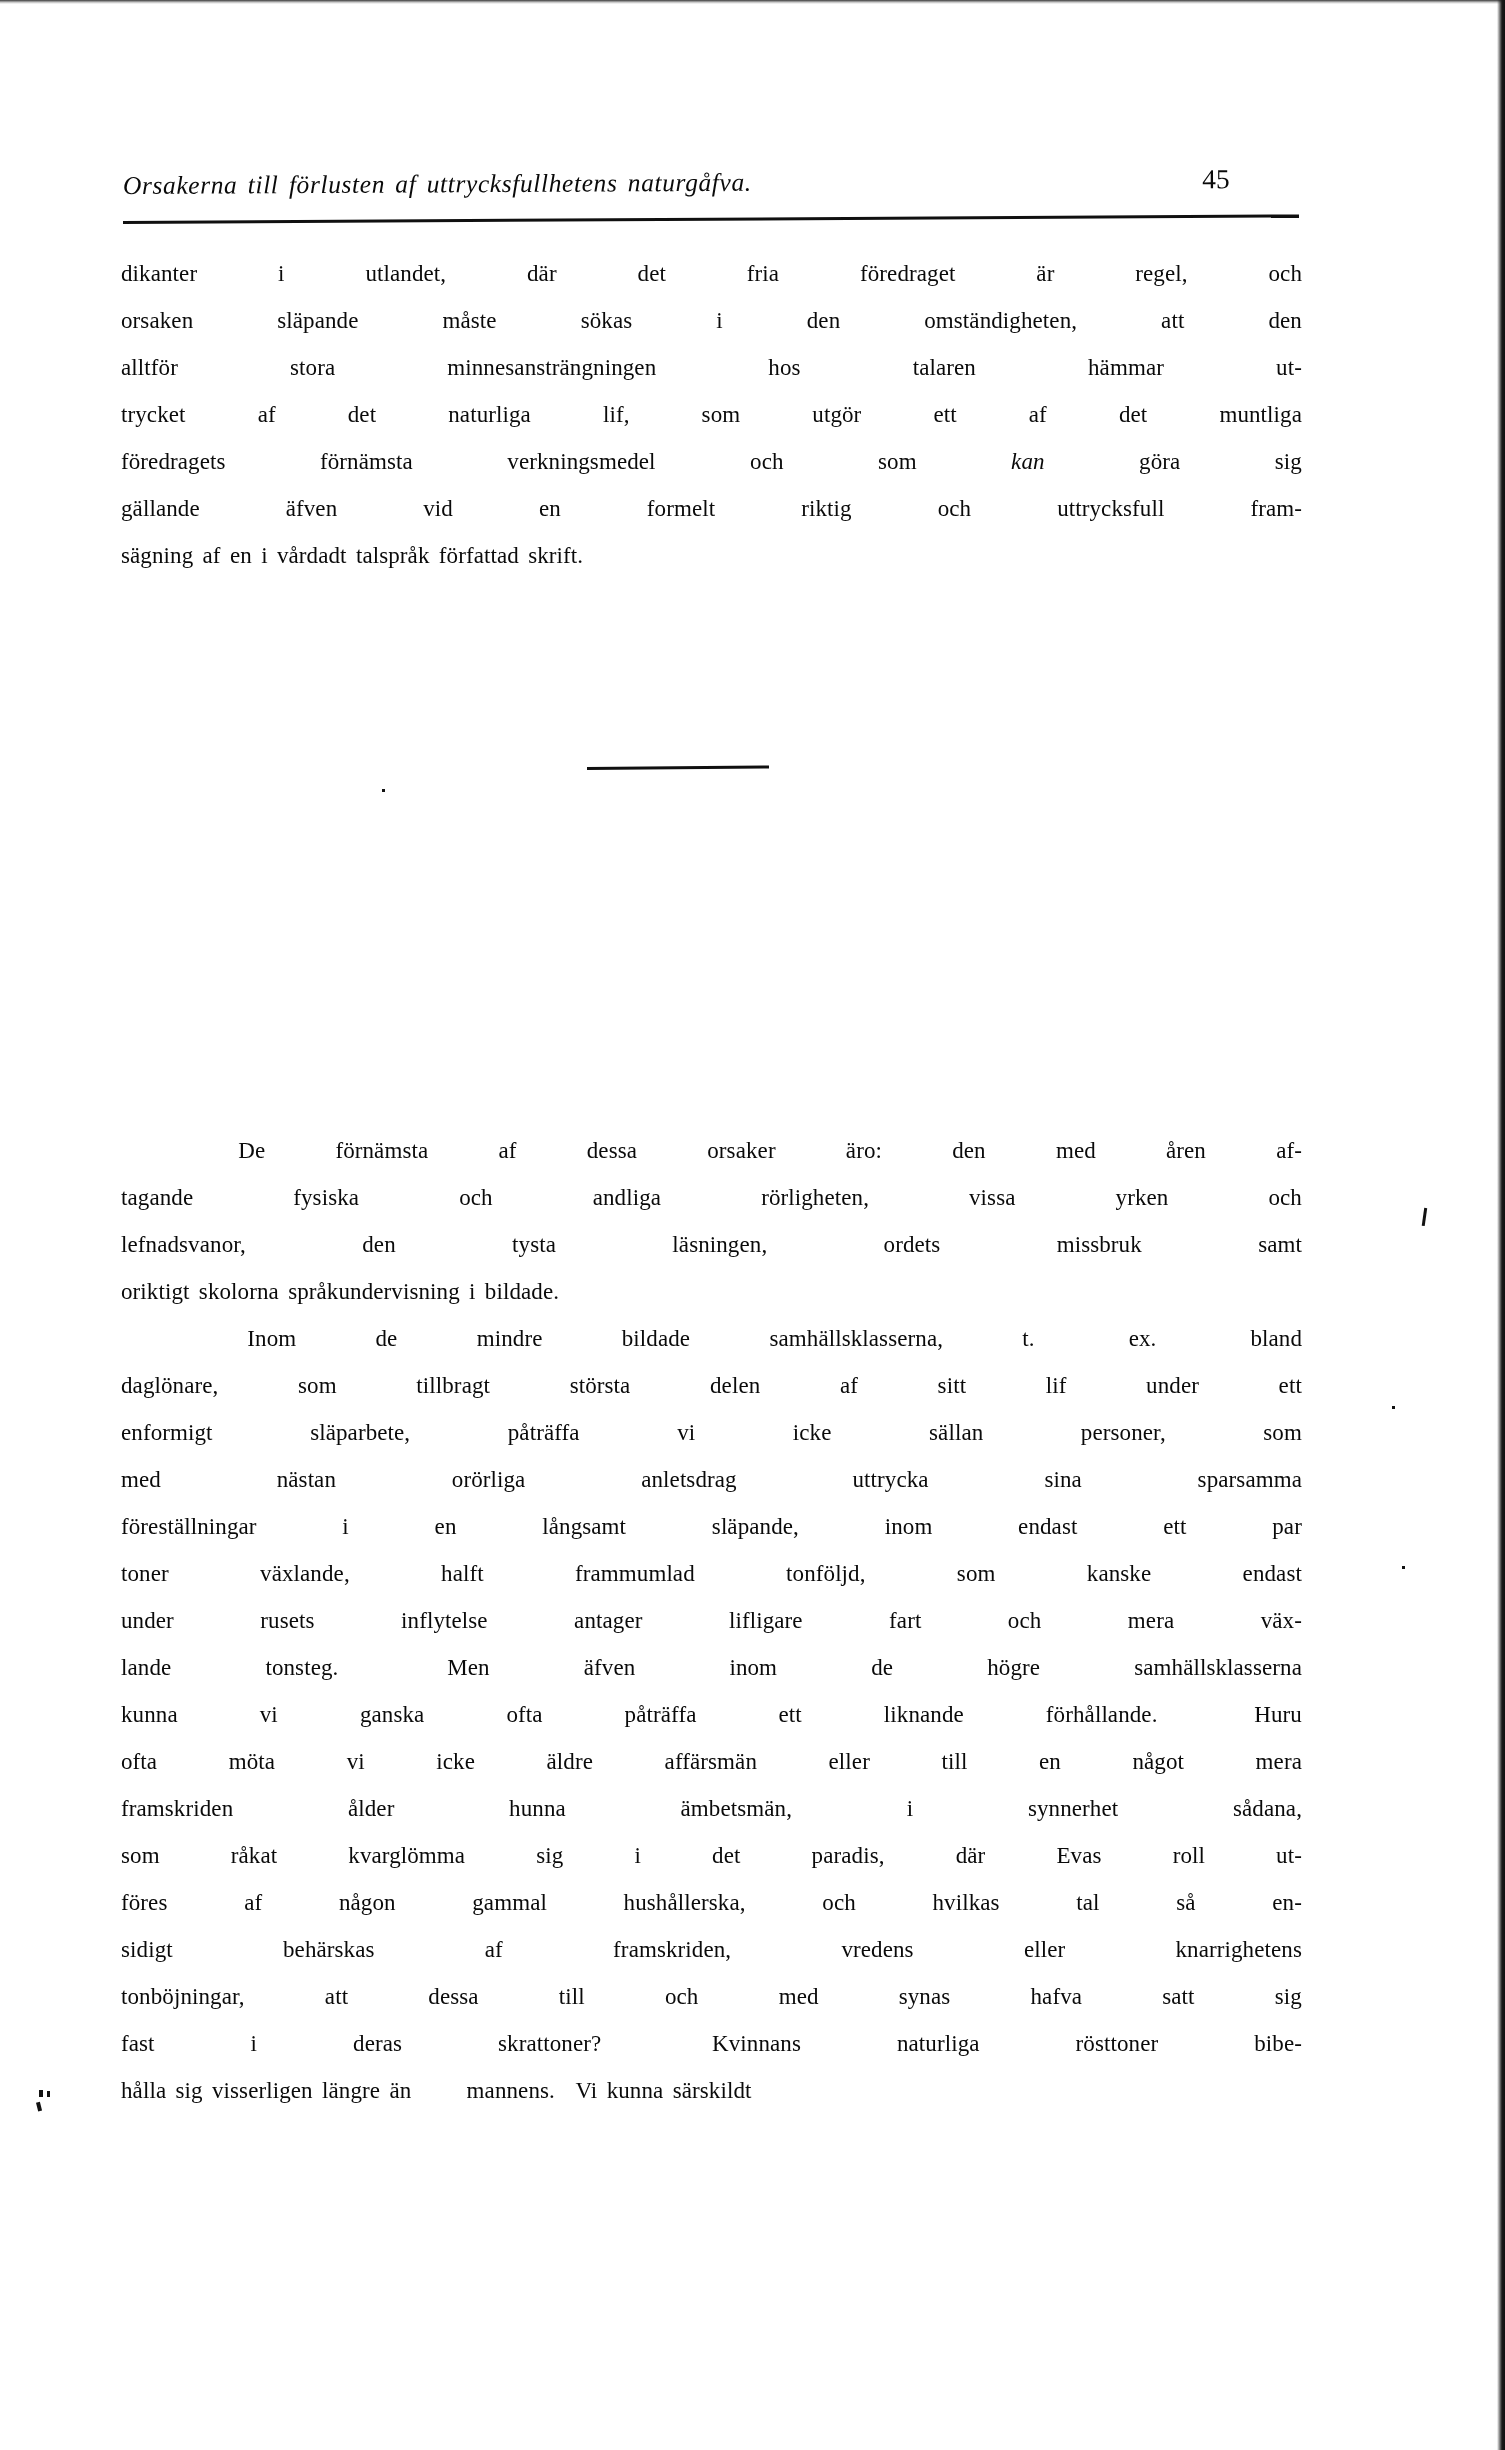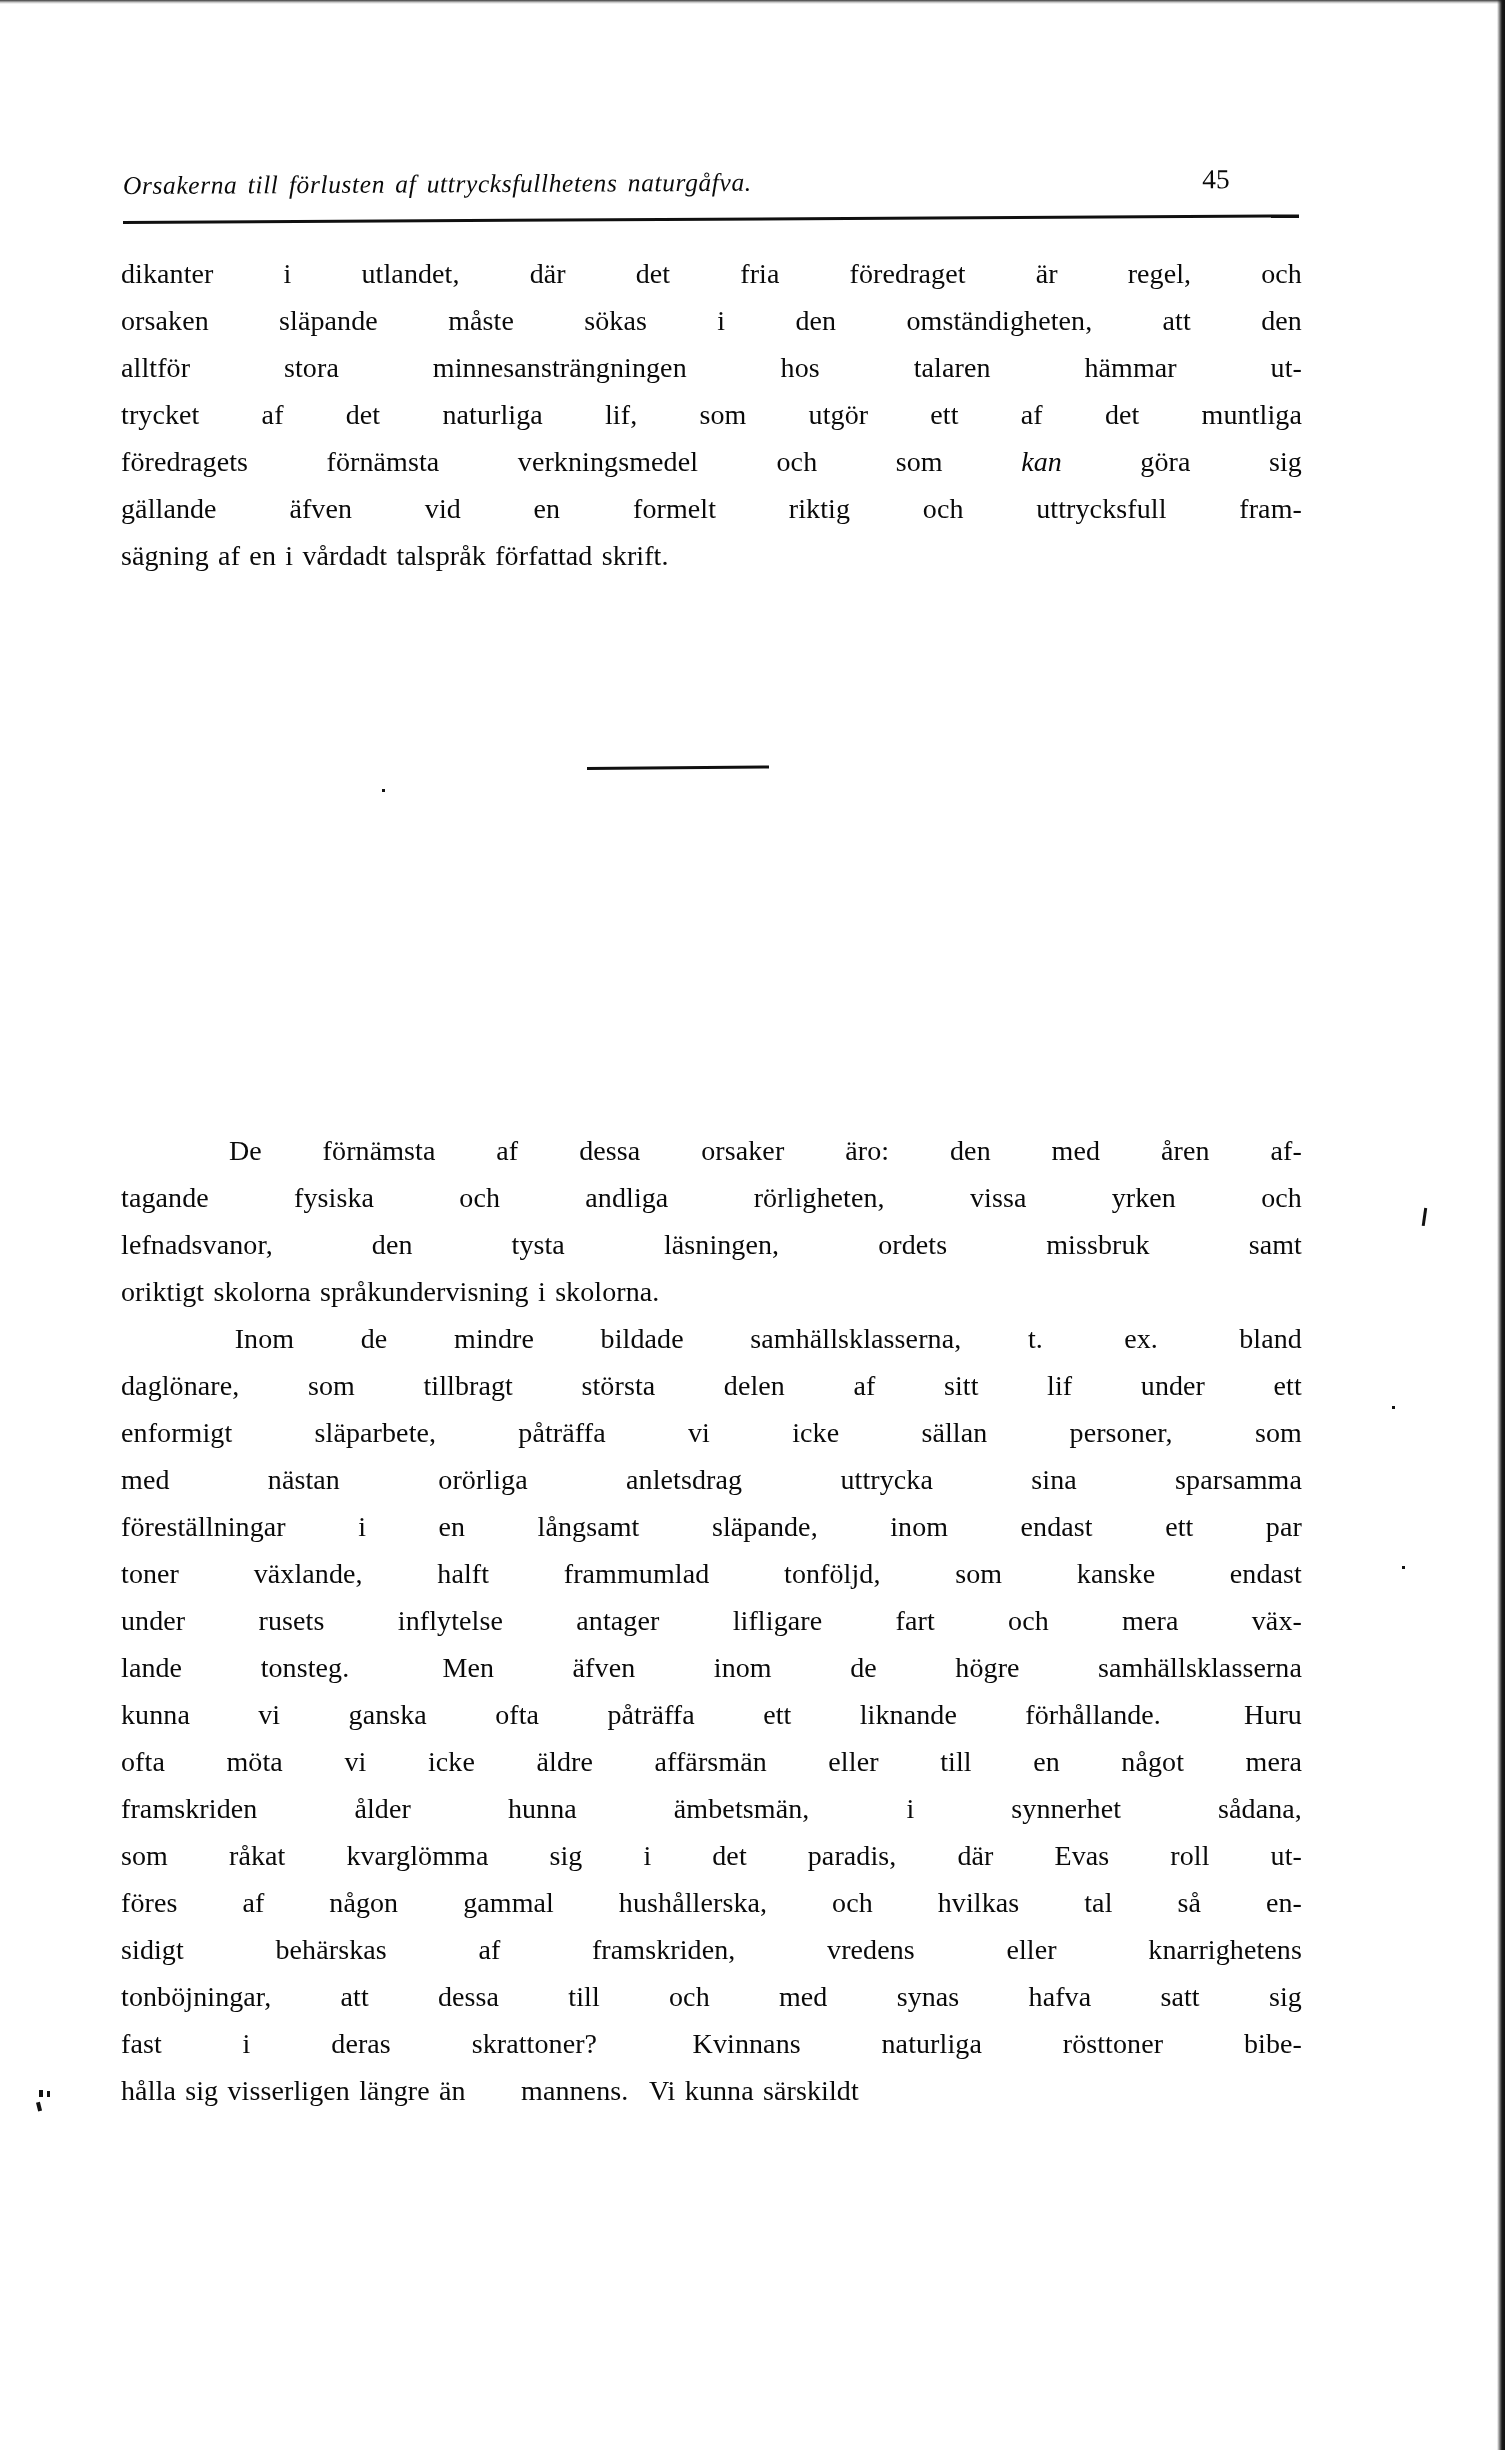--- a/index.html
+++ b/index.html
@@ -80,21 +80,21 @@
   }
 
   
   .body-block {
     position: absolute;
     left: 121px;
     width: 1181px;
   }
   .tl {
     display: flex;
-    font-size: 28px;
+    font-size: 23px;
     line-height: 47px;
     height: 47px;
     white-space: nowrap;
     letter-spacing: 0.1px;
     text-align: right;
   }
   
   .tl.just {
     justify-content: space-between;
   }
@@ -268,21 +268,21 @@
         <span class="w">läsningen,</span>
         <span class="w">ordets</span>
         <span class="w">missbruk</span>
         <span class="w">samt</span>
       </div>
       <div class="tl flush">
         <span class="w">oriktigt</span>
         <span class="w">skolorna</span>
         <span class="w">språkundervisning</span>
         <span class="w">i</span>
-        <span class="w">skolorna.</span>
+        <span class="w">bildade.</span>
       </div>
       <div class="tl just">
         <span class="indent"></span>
         <span class="w">Inom</span>
         <span class="w">de</span>
         <span class="w">mindre</span>
         <span class="w">bildade</span>
         <span class="w">samhällsklasserna,</span>
         <span class="w sent">t.</span>
         <span class="w sent">ex.</span>

